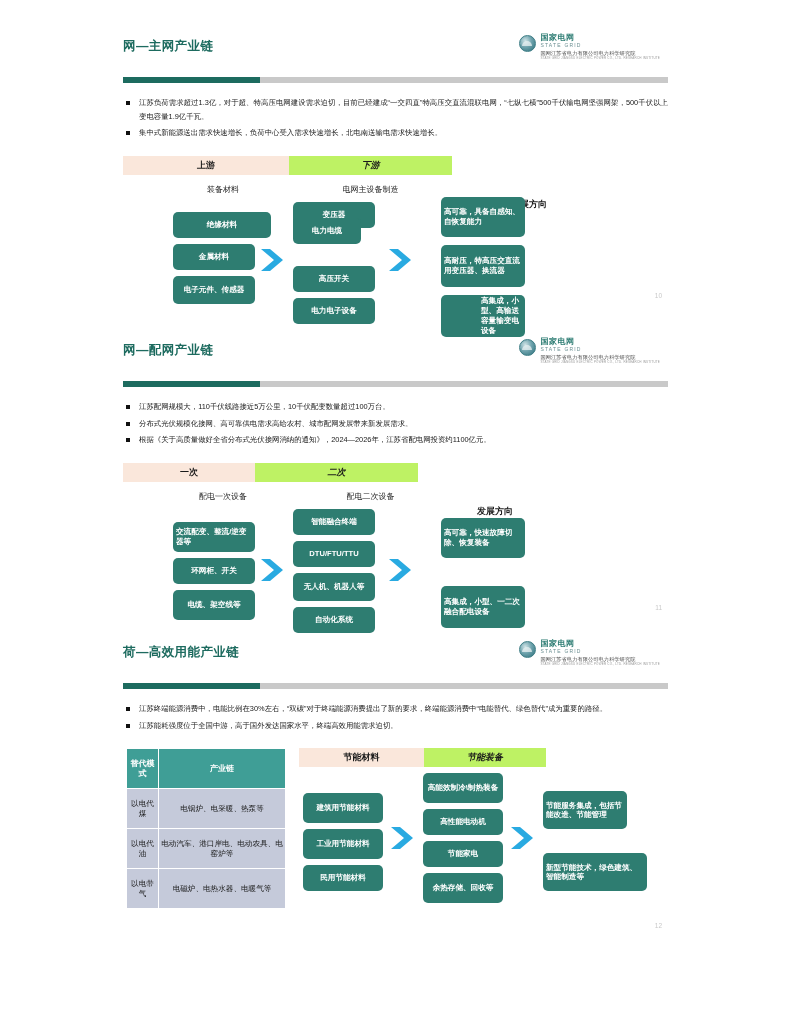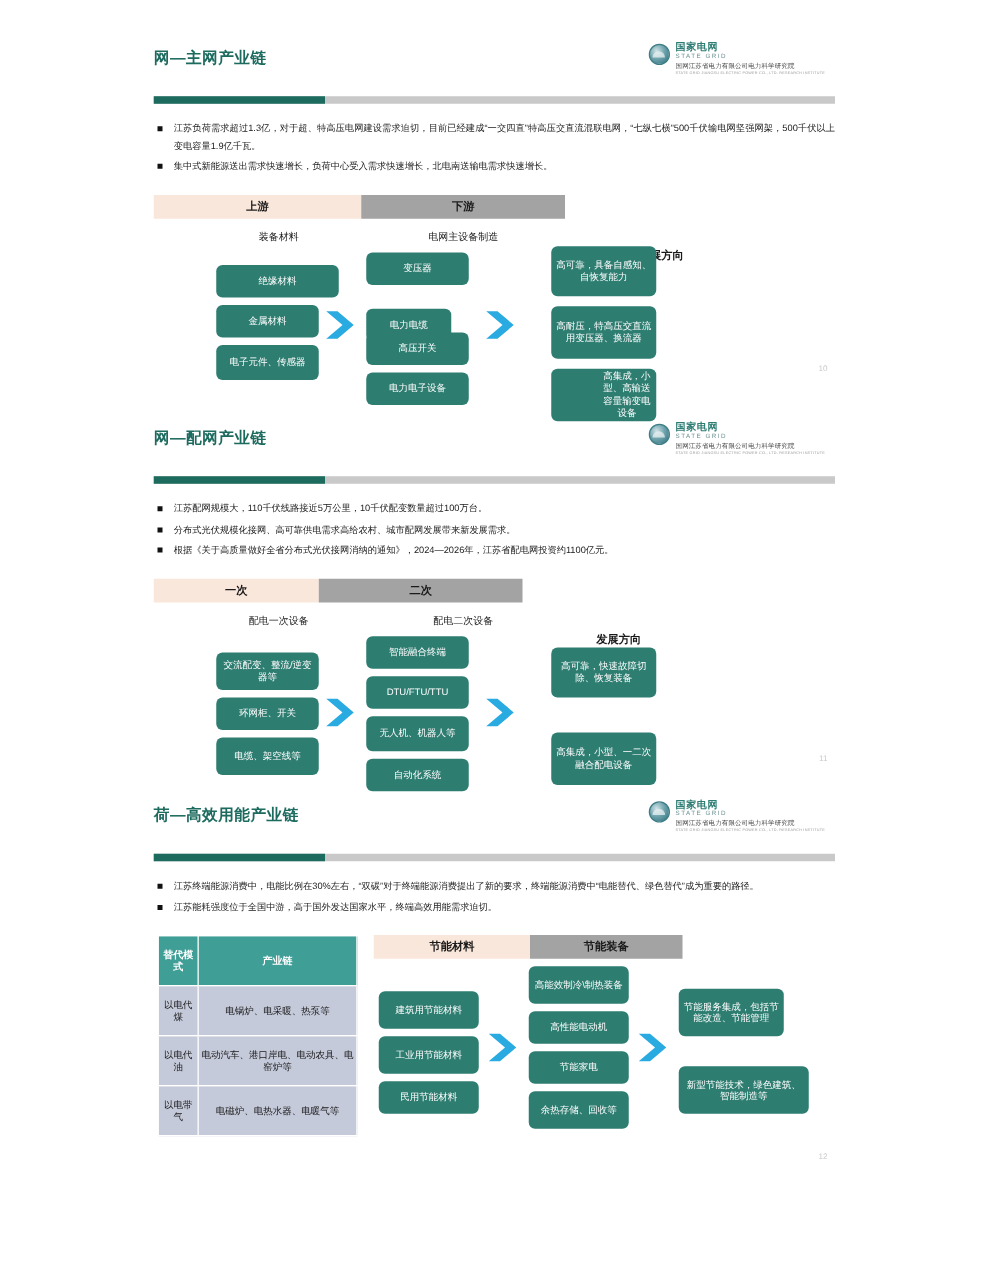--- a/index.html
+++ b/index.html
@@ -57,32 +57,33 @@
   }
 
   
   .chain{position:relative;margin-top:10px;}
   .chain-head{display:flex;height:19px;}
   .chain-head .ch{
     display:flex;align-items:center;justify-content:center;
     font-size:9px;font-weight:bold;color:#1a1a1a;
   }
   .ch.c1{background:#fae7db;}
-  .ch.c2{background:#a3a3a3;}
+  .ch.c2{background:#bef264;font-style:italic;}
   .ch.c3{background:#7dd3fc;margin-top:48px;}
 
   .chain-body{position:relative;}
   .col-label{
     position:absolute;font-size:8px;color:#222;text-align:center;
   }
   .node{
     position:absolute;background:#2e7d71;color:#ffffff;
     border-radius:5px;display:flex;align-items:center;justify-content:center;
-    text-align:center;font-size:7.6px;line-height:1.3;padding:2px 3px;
+    font-size:7.6px;line-height:1.3;padding:2px 3px;
     box-sizing:border-box;
+    font-weight:bold;
   }
   .arrow{position:absolute;}
   .arrow svg{display:block;}
 
   
   .tbl{position:absolute;border-collapse:collapse;}
   .tbl td,.tbl th{border:1px solid #ffffff;box-sizing:border-box;}
   .tbl th{
     background:#3f9e96;color:#fff;font-size:8px;font-weight:bold;
     text-align:center;line-height:1.25;
@@ -131,21 +132,21 @@
         </div>
         <div class="chain-body" style="height:173px;">
           <div class="col-label" style="left:40px;top:9px;width:120px;">装备材料</div>
           <div class="col-label" style="left:170px;top:9px;width:155px;">电网主设备制造</div>
 
           <div class="node" style="left:50px;top:37px;width:98px;height:26px;">绝缘材料</div>
           <div class="node" style="left:50px;top:69px;width:82px;height:26px;">金属材料</div>
           <div class="node" style="left:50px;top:101px;width:82px;height:28px;">电子元件、传感器</div>
 
           <div class="node" style="left:170px;top:27px;width:82px;height:26px;">变压器</div>
-          <div class="node" style="left:170px;top:72px;width:68px;height:26px;">电力电缆</div>
+          <div class="node" style="left:170px;top:43px;width:68px;height:26px;">电力电缆</div>
           <div class="node" style="left:170px;top:91px;width:82px;height:26px;">高压开关</div>
           <div class="node" style="left:170px;top:123px;width:82px;height:26px;">电力电子设备</div>
 
           <div class="node" style="left:318px;top:22px;width:84px;height:40px;">高可靠，具备自感知、自恢复能力</div>
           <div class="node" style="left:318px;top:70px;width:84px;height:42px;">高耐压，特高压交直流用变压器、换流器</div>
           <div class="node" style="left:318px;top:120px;width:84px;height:42px;padding-left:40px;">高集成，小型、高输送容量输变电设备</div>
 
           <div class="arrow" style="left:136px;top:72px;">
             <svg width="28" height="26" viewBox="0 0 28 26">
                 <path d="M2 2 L15 13 L2 24 L11 24 L24 13 L11 2 Z" fill="#29aae1"></path>

